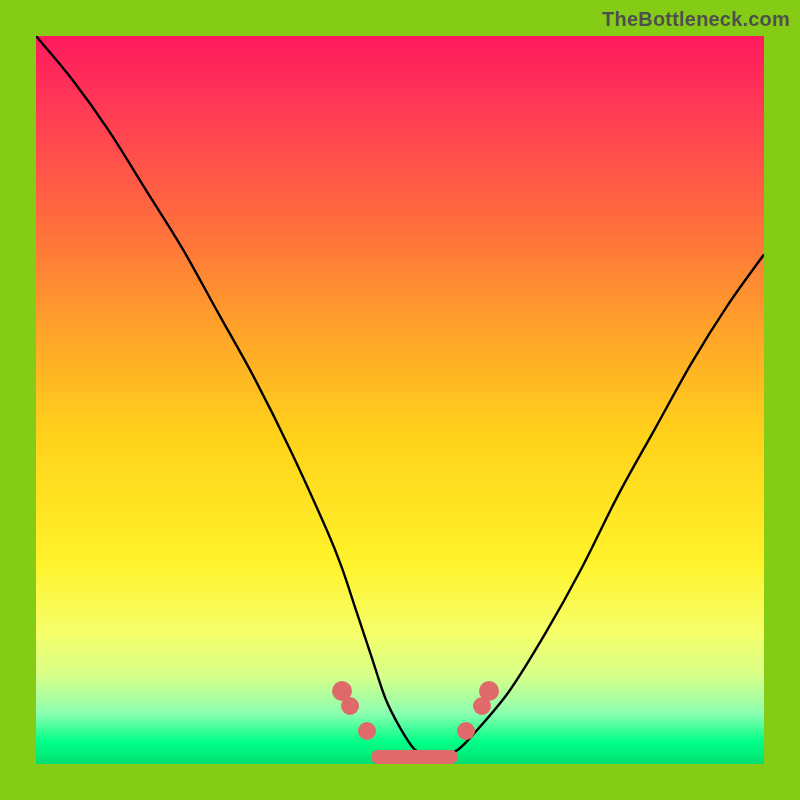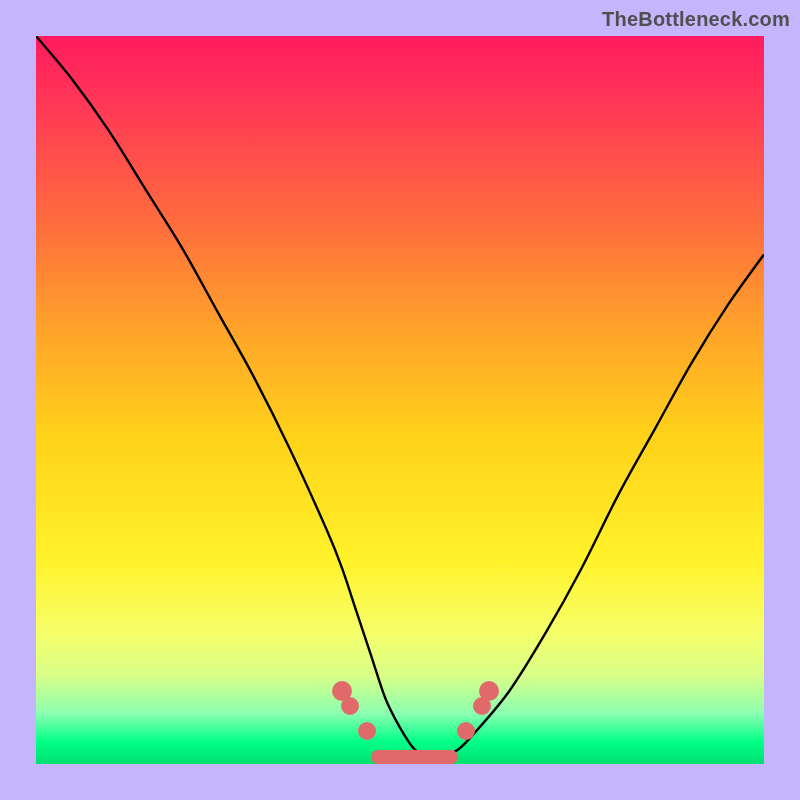--- a/index.html
+++ b/index.html
@@ -8,21 +8,21 @@
     width: 800px;
     height: 800px;
     overflow: hidden;
     background: #000;
     font-family: Arial, Helvetica, sans-serif;
   }
   .frame {
     position: relative;
     width: 800px;
     height: 800px;
-    background: #c4b5fd;
+    background: #84cc16;
   }
   .plot-area {
     position: absolute;
     left: 36px;
     top: 36px;
     width: 728px;
     height: 728px;
     overflow: hidden;
   }
   .gradient {

